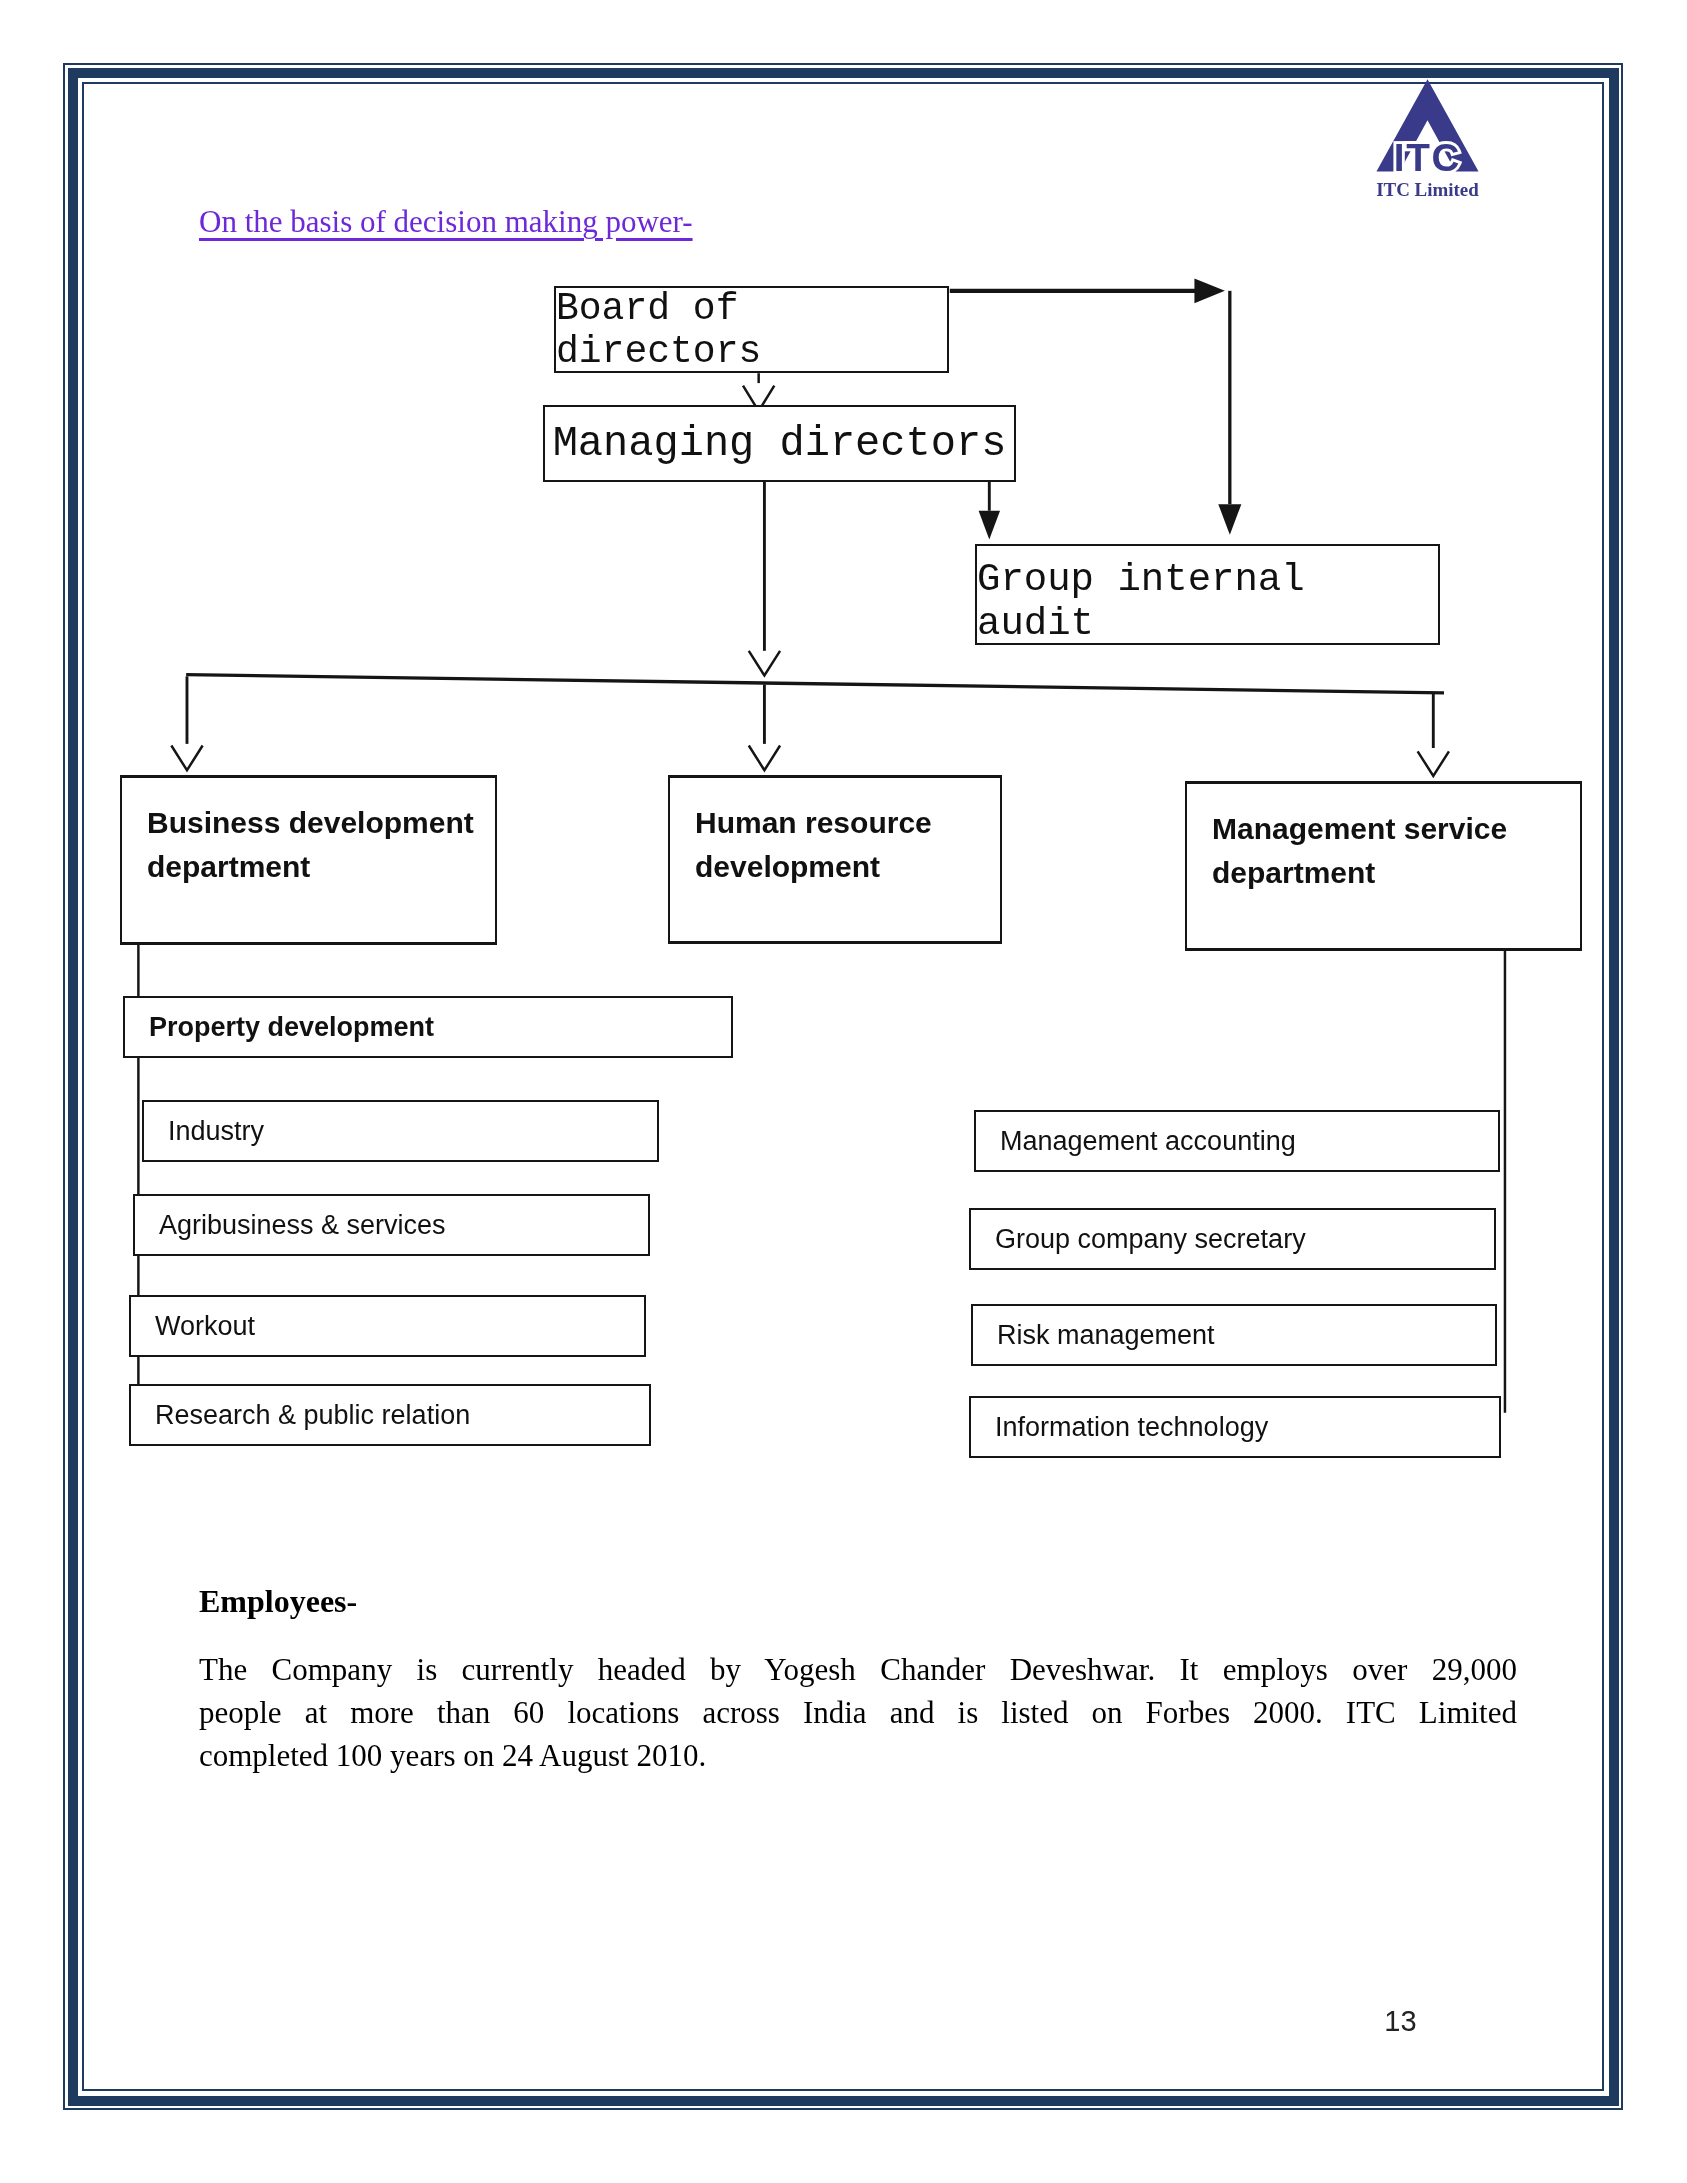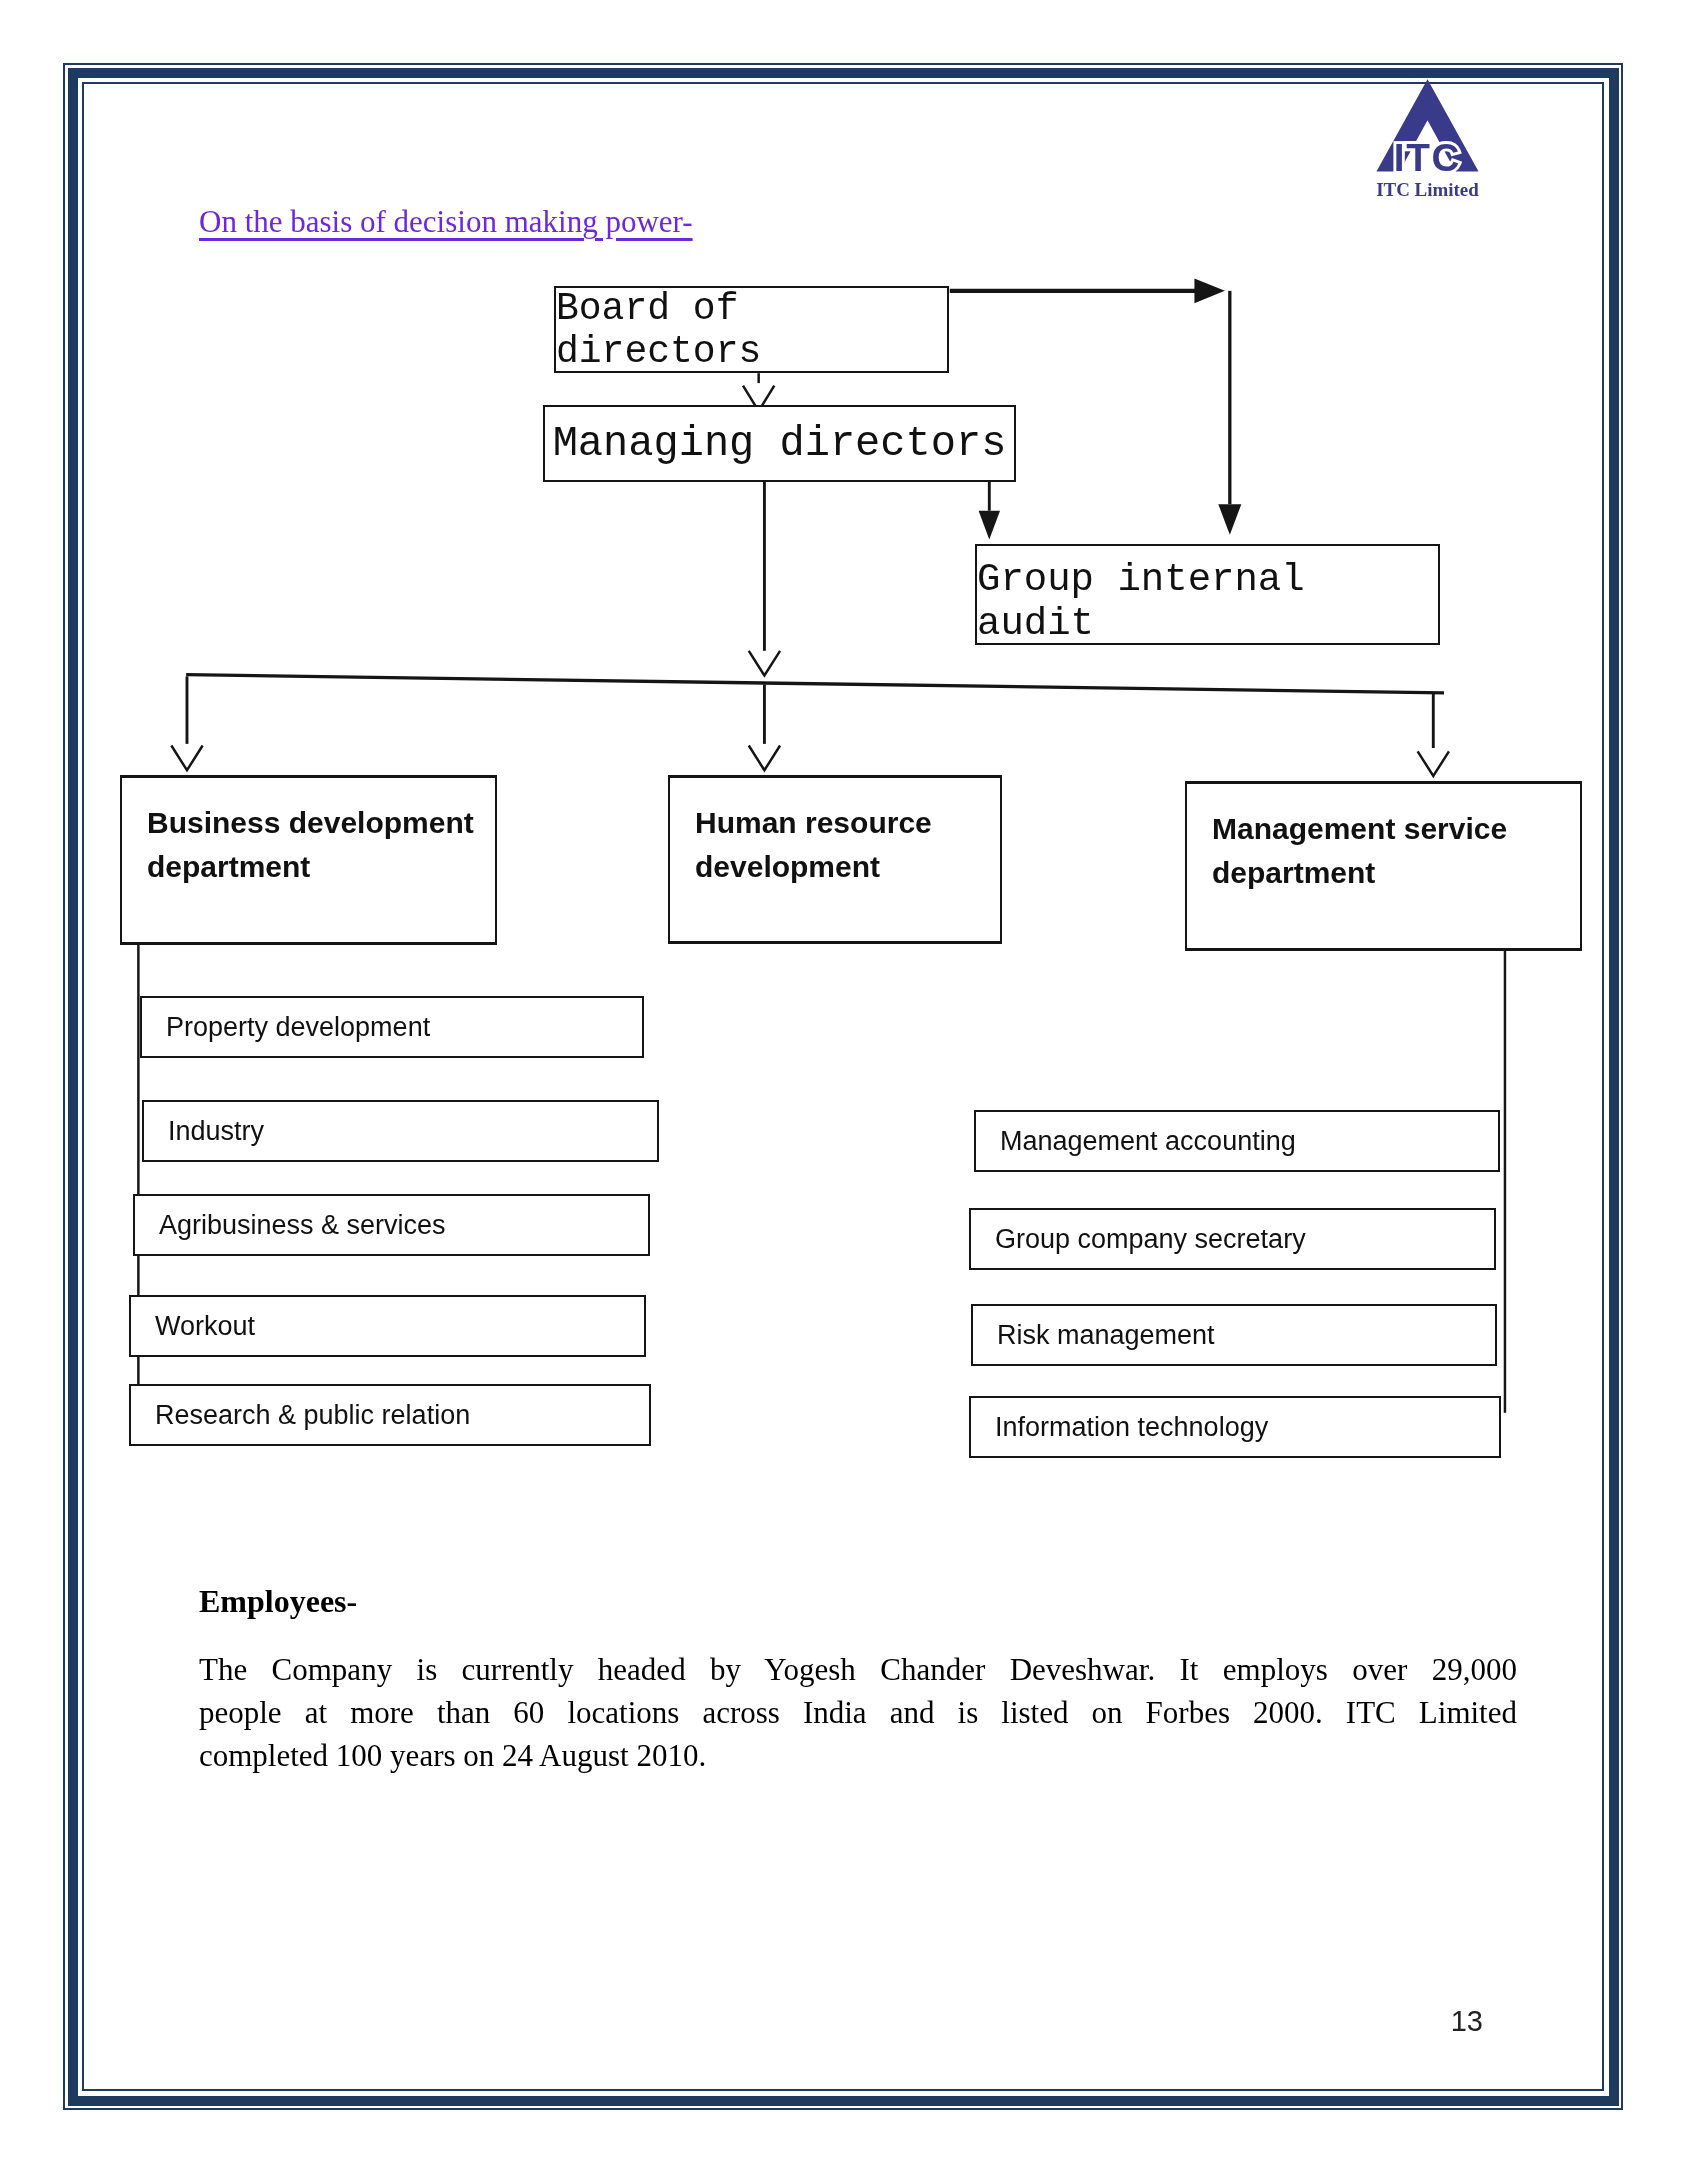--- a/index.html
+++ b/index.html
@@ -21,37 +21,37 @@
   .serif{font-family:"Liberation Serif",serif;}
   .h-main{position:absolute;left:199px;top:203px;font-size:31px;line-height:1.25;
           color:#6d28d9;text-decoration:underline;text-decoration-thickness:2.5px;
           text-underline-offset:5.8px;}
   .emp-h{position:absolute;left:199px;top:1583px;font-size:32px;font-weight:bold;color:#000;
          text-decoration-thickness:3.3px;text-underline-offset:6.6px;}
   .emp-body{position:absolute;left:199px;top:1648px;width:1318px;font-size:31px;
             line-height:43px;color:#000;}
   .jline{text-align:justify;text-align-last:justify;}
   .jline.last{text-align-last:auto;}
-  .pagenum{position:absolute;left:1318px;top:2005px;width:165px;text-align:right;
+  .pagenum{position:absolute;left:1318px;top:2005px;width:165px;text-align:center;
            font-size:29px;color:#222;}
   
   .bx{position:absolute;background:#fff;border:2.5px solid var(--ink);
       box-sizing:border-box;color:#111;z-index:2;}
   .big{display:flex;align-items:center;justify-content:center;text-align:left;font-family:Liberation Mono, monospace;}
   #bx-board   {left:554px; top:286px; width:395px;height:87px;font-size:38px;}
   #bx-managing{left:543px; top:405px; width:473px;height:77px; font-size:42px;}
   #bx-audit   {left:975px;top:544px; width:465px;height:101px;font-size:39px;
                align-items:flex-start;padding-top:11.5px;}
   .dept{font-weight:bold;font-size:30px;line-height:44px;
         padding:23px 11.5px 0 25px;border-width:3.3px 2.5px 3.3px 2.5px;}
   #dept-bdd{left:120px; top:775px;width:377px;height:170px;}
   #dept-hrd{left:668px; top:775px;width:334px;height:169px;}
   #dept-msd{left:1185px;top:781px;width:397px;height:170px;}
   .item{display:flex;align-items:center;padding-left:24px;font-size:27px;height:62px;}
-  #li-0{left:140px;top:996px;width:504px;}
+  #li-0{left:123px;top:996px;width:610px;font-weight:bold;}
   #li-1{left:142px;top:1100px;width:517px;}
   #li-2{left:133px;top:1194px;width:517px;}
   #li-3{left:129px;top:1295px;width:517px;}
   #li-4{left:129px;top:1384px;width:522px;}
   #ri-0{left:974px;top:995px;width:521px;}
   #ri-1{left:974px;top:1110px;width:526px;}
   #ri-2{left:969px;top:1208px;width:527px;text-align:right;}
   #ri-3{left:971px;top:1304px;width:526px;}
   #ri-4{left:969px;top:1396px;width:532px;}
   

